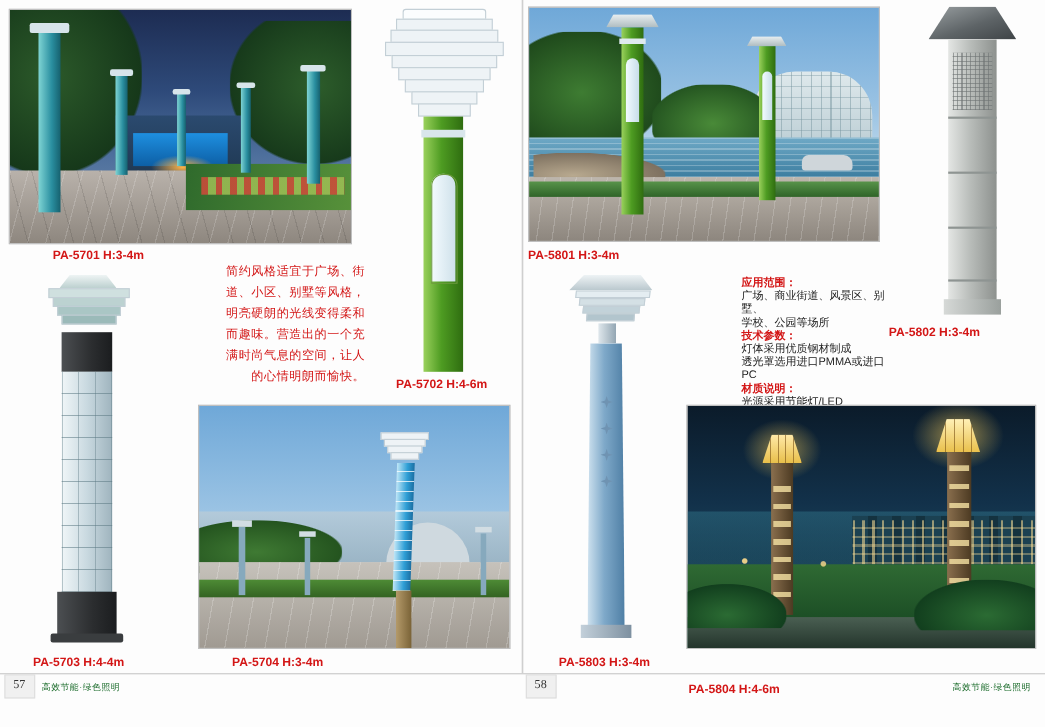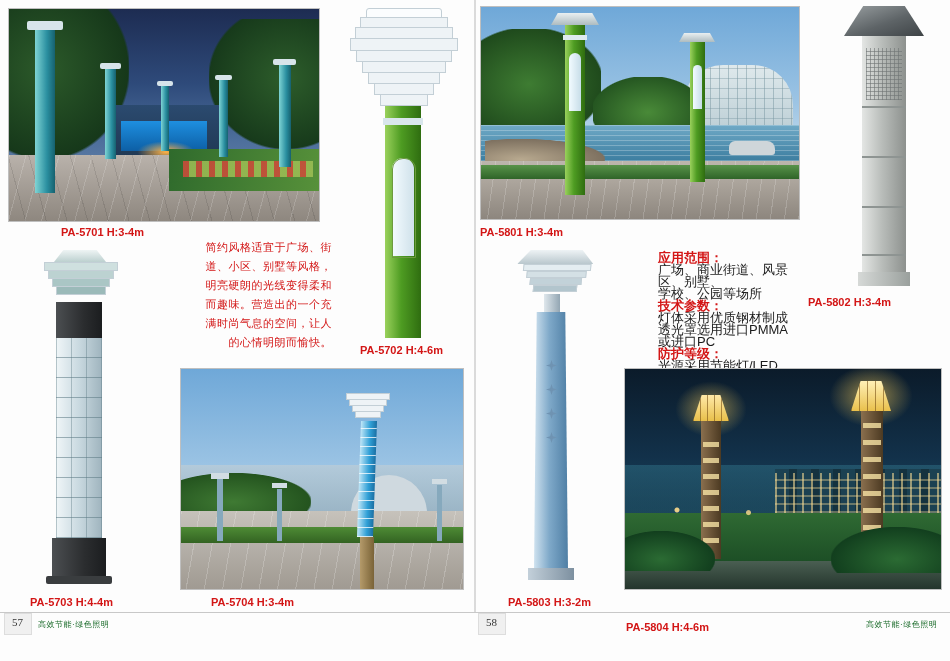--- a/index.html
+++ b/index.html
@@ -18,21 +18,21 @@
 
   
   .sky-dusk{position:absolute;inset:0;background:linear-gradient(#1d2c52 0%,#2e4a7a 35%,#4d6f9c 62%,#7d95b4 100%);}
   .sky-day{position:absolute;inset:0;background:linear-gradient(#6fa8d8 0%,#9cc4e4 45%,#cfe2ee 75%,#e7eff2 100%);}
   .sky-night{position:absolute;inset:0;background:linear-gradient(#0b1b2a 0%,#12314a 40%,#1d4a5e 70%,#23565f 100%);}
   .ground-pave{position:absolute;left:0;right:0;bottom:0;background:linear-gradient(#b9b2ab,#8e877f);}
   .ground-grass{position:absolute;left:0;right:0;bottom:0;background:linear-gradient(#4e7e3a,#2f5a25);}
 
   
   .redtext{position:absolute;color:#d31616;font-size:11px;line-height:19px;letter-spacing:.5px;text-align:right;}
-  .spec{position:absolute;font-size:13px;line-height:12px;color:#1b1b1b;}
+  .spec{position:absolute;font-size:10px;line-height:12px;color:#1b1b1b;margin-left:16px;}
   .spec .ttl{color:#d31616;font-weight:bold;}
 
   
   .botline{position:absolute;left:0;top:612px;width:950px;height:1px;background:#c8c8c8;}
   .pagenum{position:absolute;top:616px;font-size:11px;color:#333;font-family:"Liberation Serif",serif;}
   .pagebox{position:absolute;top:613px;width:26px;height:20px;background:#f0f0f0;border:1px solid #ddd;}
   .brand{position:absolute;top:619px;font-size:8px;color:#1a6b2a;letter-spacing:.5px;}
   .centerfold{position:absolute;left:474px;top:0;width:2px;height:612px;background:linear-gradient(to right,#e6e6e6,#cfcfcf,#e6e6e6);}
 
   
@@ -71,21 +71,21 @@
     <div class="lampcap" style="left:18px;top:12px;width:36px;height:9px;"></div>
     <div class="lamp" style="left:96px;height:92px;width:11px;bottom:62px;"></div>
     <div class="lampcap" style="left:91px;top:54px;width:21px;height:6px;"></div>
     <div class="lamp" style="left:152px;height:66px;width:8px;bottom:70px;"></div>
     <div class="lampcap" style="left:148px;top:72px;width:16px;height:5px;"></div>
     <div class="lamp" style="left:210px;height:78px;width:9px;bottom:64px;"></div>
     <div class="lampcap" style="left:206px;top:66px;width:17px;height:5px;"></div>
     <div class="lamp" style="left:270px;height:104px;width:12px;bottom:54px;"></div>
     <div class="lampcap" style="left:264px;top:50px;width:23px;height:6px;"></div>
   </div>
-  <div class="cap" style="left:17px;top:226px;padding-left:44px;"><span>PA-5701 H:3-4m</span></div>
+  <div class="cap" style="left:4px;top:226px;padding-left:44px;"><span>PA-5701 H:3-4m</span></div>
 
   <div style="position:absolute;left:348px;top:6px;width:110px;height:330px;">
 
     <div style="position:absolute;left:0;top:0;width:110px;height:104px;">
       <div class="fin" style="left:18px;top:2px;width:74px;height:8px;border-radius:3px 3px 0 0;background:#fbfdfe;"></div>
       <div class="fin" style="left:12px;top:11px;width:86px;height:9px;"></div>
       <div class="fin" style="left:7px;top:21px;width:96px;height:10px;"></div>
       <div class="fin" style="left:2px;top:32px;width:106px;height:11px;"></div>
       <div class="fin" style="left:8px;top:44px;width:94px;height:10px;"></div>
       <div class="fin" style="left:14px;top:55px;width:82px;height:10px;"></div>
@@ -192,21 +192,21 @@
   </div>
   <div class="cap" style="left:808px;top:296px;"><span>PA-5802 H:3-4m</span></div>
 
   <div class="spec" style="left:658px;top:252px;width:130px;">
     <div class="ttl">应用范围：</div>
     <div>广场、商业街道、风景区、别墅、</div>
     <div>学校、公园等场所</div>
     <div class="ttl">技术参数：</div>
     <div>灯体采用优质钢材制成</div>
     <div>透光罩选用进口PMMA或进口PC</div>
-    <div class="ttl">防护等级：</div>
+    <div class="ttl">材质说明：</div>
     <div>光源采用节能灯/LED</div>
     <div>防护等级：IP55</div>
     <div>基础由本厂提供图纸制作</div>
   </div>
 
   <div style="position:absolute;left:500px;top:250px;width:108px;height:338px;">
     <div style="position:absolute;left:18px;top:0;width:76px;height:14px;background:linear-gradient(#eef3f5,#b9c7cd);clip-path:polygon(16% 0,84% 0,100% 100%,0 100%);transform:skewX(-6deg);"></div>
     <div style="position:absolute;left:22px;top:14px;width:70px;height:30px;transform:skewX(-6deg);">
       <div class="fin" style="left:0;top:0;width:66px;height:5px;background:#e4edf1;"></div>
       <div class="fin" style="left:4px;top:7px;width:58px;height:5px;background:#d4e0e5;"></div>
@@ -214,21 +214,21 @@
       <div class="fin" style="left:12px;top:21px;width:42px;height:5px;background:#b2c5cd;"></div>
     </div>
     <div style="position:absolute;left:44px;top:44px;width:16px;height:18px;background:linear-gradient(to right,#dfe7ec,#93a6b3);"></div>
     <div class="col-blue" style="position:absolute;left:34px;top:62px;width:34px;height:258px;clip-path:polygon(8% 0,92% 0,100% 100%,0 100%);"></div>
     <div style="position:absolute;left:46px;top:110px;width:11px;height:11px;background:#6f93b2;clip-path:polygon(50% 0,62% 38%,100% 50%,62% 62%,50% 100%,38% 62%,0 50%,38% 38%);"></div>
     <div style="position:absolute;left:46px;top:134px;width:11px;height:11px;background:#6f93b2;clip-path:polygon(50% 0,62% 38%,100% 50%,62% 62%,50% 100%,38% 62%,0 50%,38% 38%);"></div>
     <div style="position:absolute;left:46px;top:158px;width:11px;height:11px;background:#6f93b2;clip-path:polygon(50% 0,62% 38%,100% 50%,62% 62%,50% 100%,38% 62%,0 50%,38% 38%);"></div>
     <div style="position:absolute;left:46px;top:182px;width:11px;height:11px;background:#6f93b2;clip-path:polygon(50% 0,62% 38%,100% 50%,62% 62%,50% 100%,38% 62%,0 50%,38% 38%);"></div>
     <div style="position:absolute;left:28px;top:318px;width:46px;height:12px;background:linear-gradient(to right,#c3d0da,#7d90a0);"></div>
   </div>
-  <div class="cap" style="left:508px;top:596px;"><span>PA-5803 H:3-2m</span></div>
+  <div class="cap" style="left:508px;top:596px;"><span>PA-5803 H:3-4m</span></div>
 
   <div class="photo" style="left:624px;top:368px;width:316px;height:220px;">
     <div class="sky-night"></div>
     <div style="position:absolute;left:0;top:96px;width:316px;height:48px;background:linear-gradient(rgba(60,140,160,.35),rgba(10,40,55,0));"></div>
     <div style="position:absolute;left:150px;top:100px;width:166px;height:44px;background:repeating-linear-gradient(90deg,#1b4152 0 14px,#14323f 14px 22px);"></div>
     <div style="position:absolute;left:150px;top:104px;width:166px;height:40px;background:repeating-linear-gradient(90deg,rgba(255,225,150,.55) 0 2px,rgba(0,0,0,0) 2px 9px),repeating-linear-gradient(0deg,rgba(255,225,150,.35) 0 2px,rgba(0,0,0,0) 2px 8px);"></div>
     <div class="ground-grass" style="height:76px;background:linear-gradient(#2f6a33,#123f1e);"></div>
     <div style="position:absolute;left:0;bottom:0;width:316px;height:28px;background:linear-gradient(#4a5f52,#24352c);"></div>
     <div style="position:absolute;left:30px;top:128px;width:110px;height:26px;background:radial-gradient(circle at 20% 50%,rgba(255,220,140,.9) 0 2px,rgba(0,0,0,0) 3px),radial-gradient(circle at 55% 40%,rgba(255,220,140,.8) 0 2px,rgba(0,0,0,0) 3px),radial-gradient(circle at 85% 60%,rgba(255,220,140,.8) 0 2px,rgba(0,0,0,0) 3px);"></div>
 

